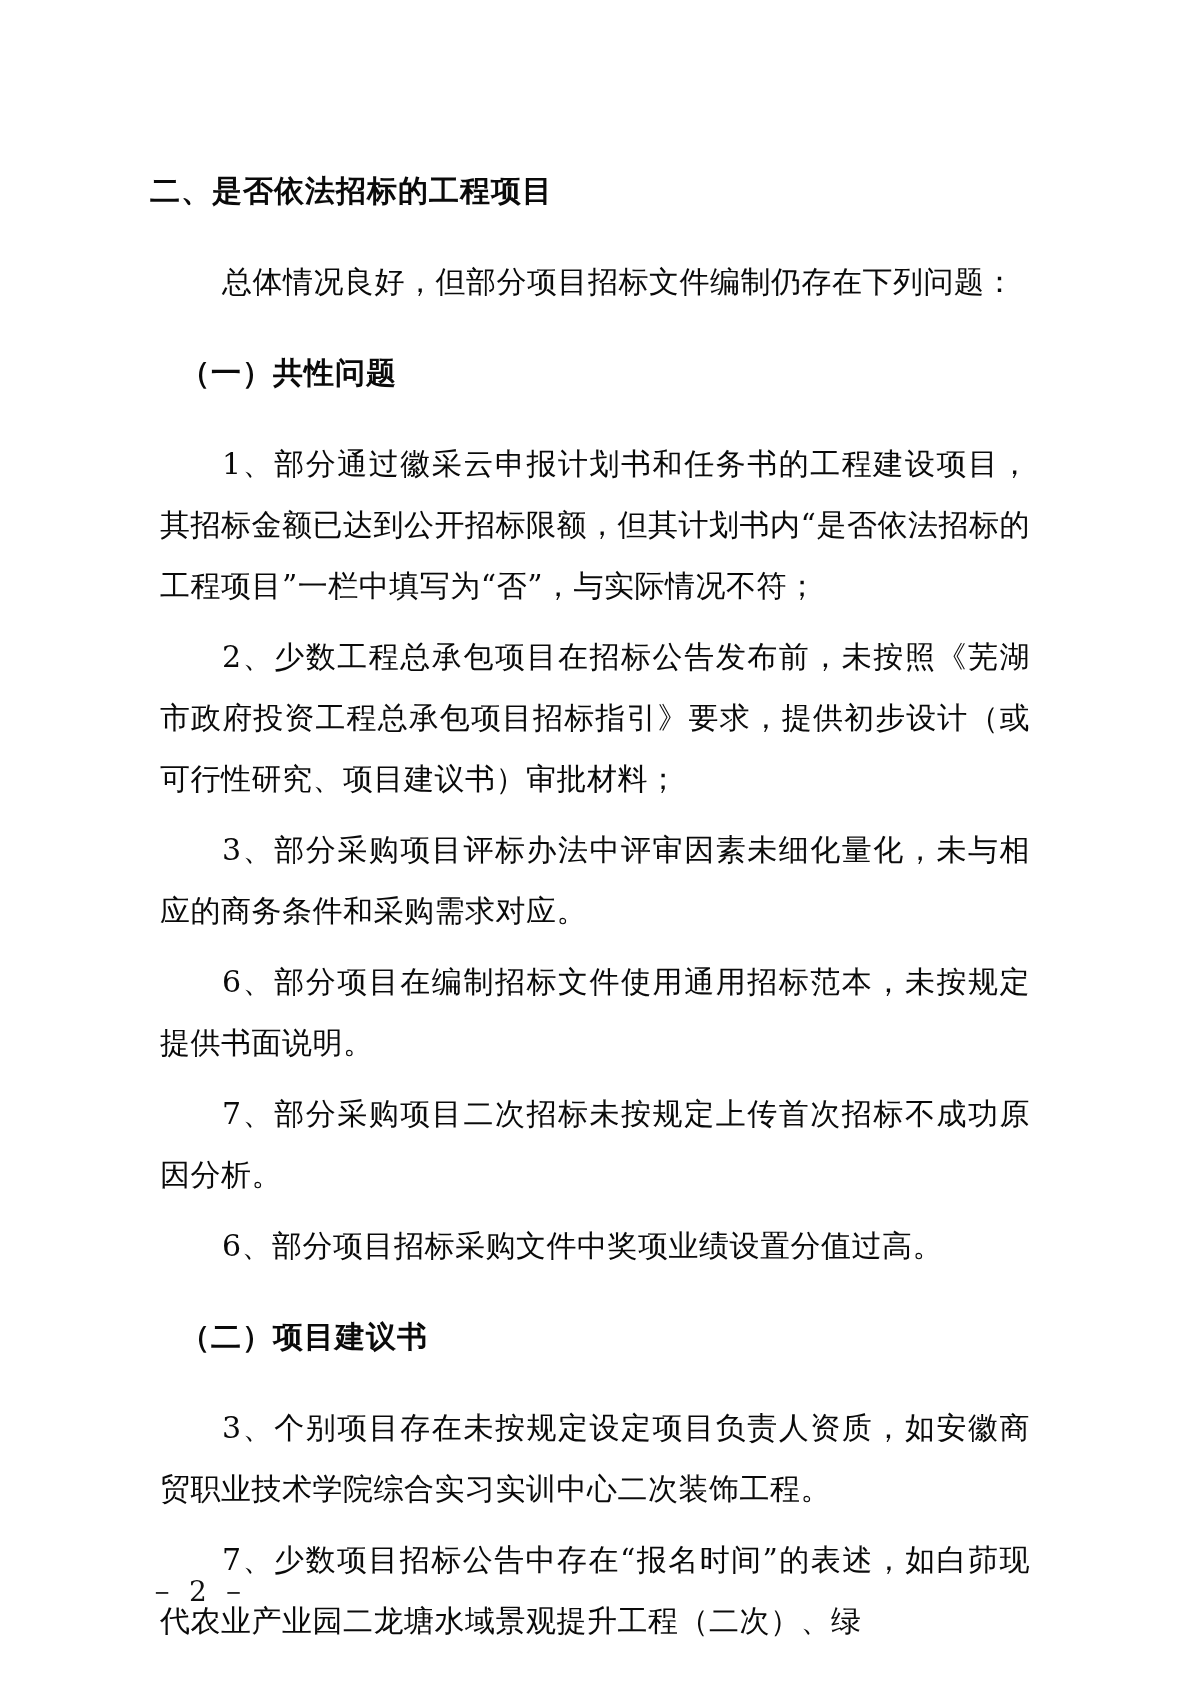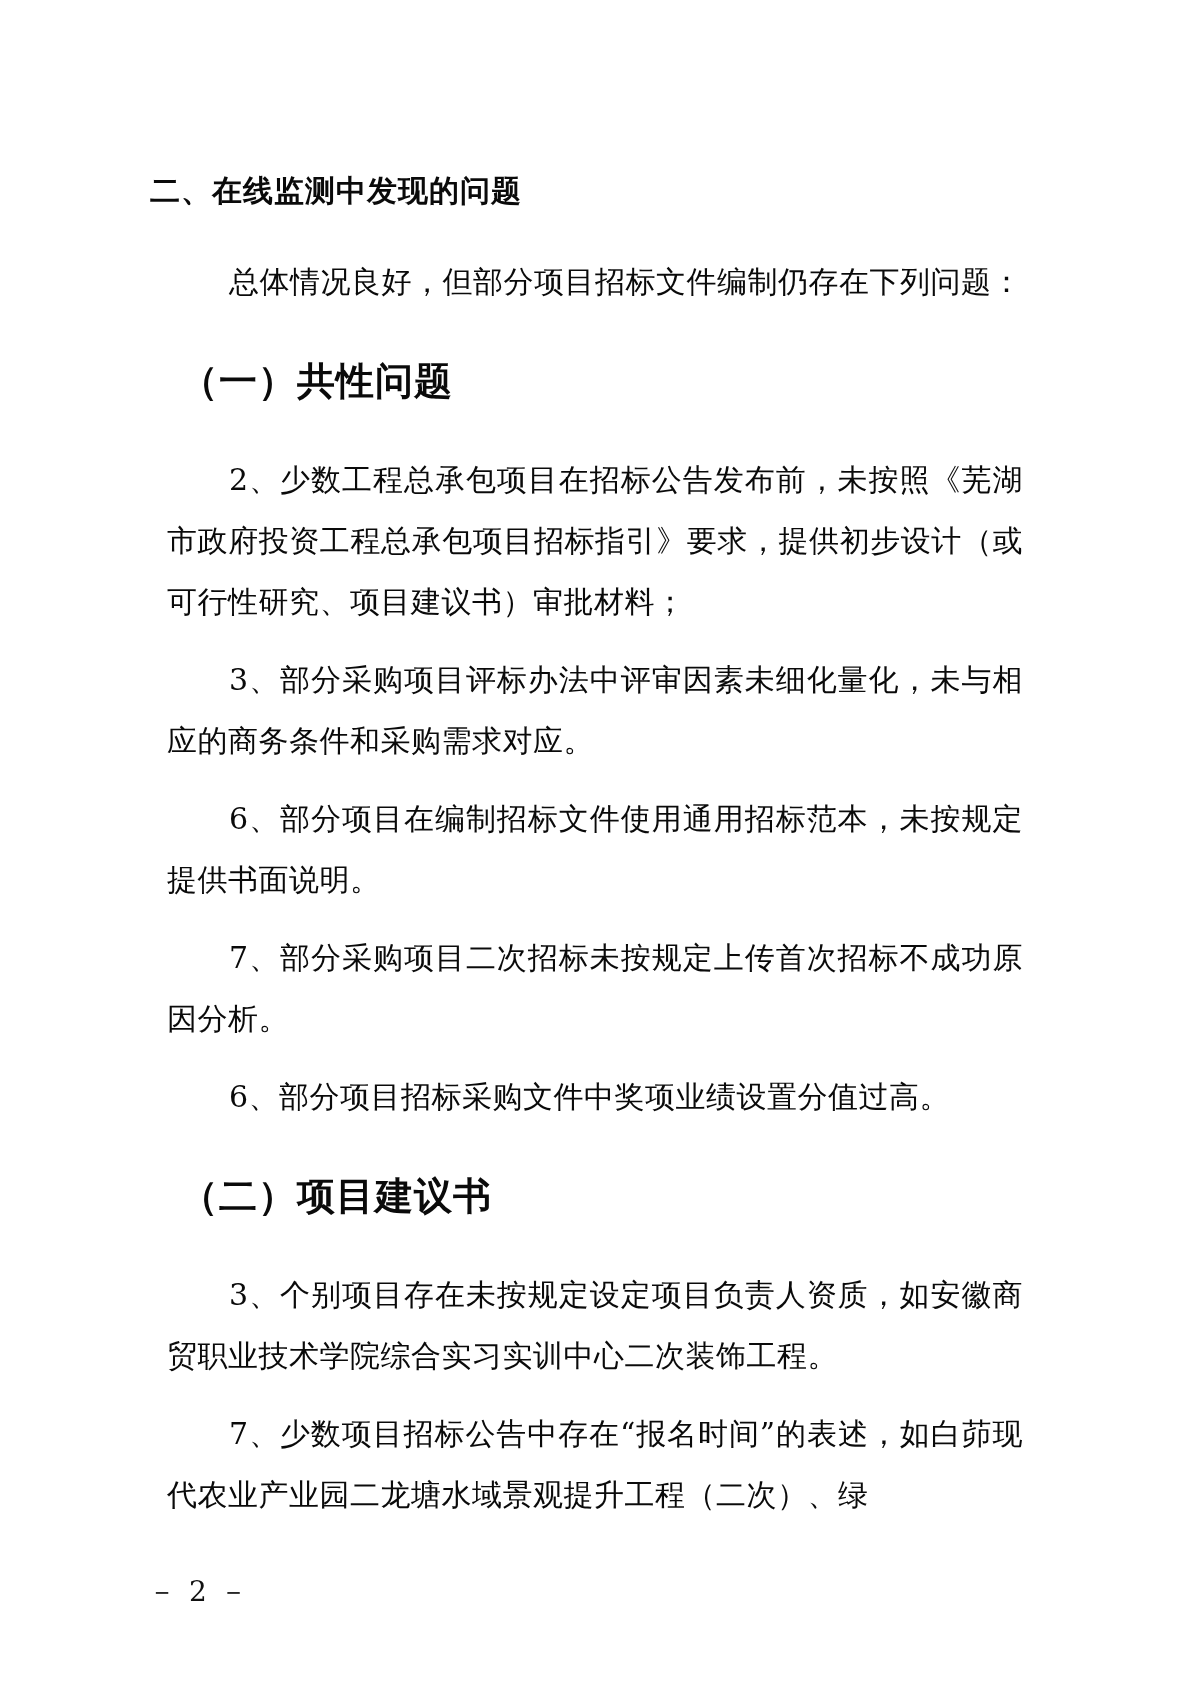--- a/index.html
+++ b/index.html
@@ -28,52 +28,53 @@
   .heading {
     font-size: 30px;
     line-height: 61px;
     font-weight: bold;
     letter-spacing: 1px;
   }
   .indent {
     text-indent: 62px;
   }
   .sub-heading {
-    font-size: 38px;
+    font-size: 30px;
     line-height: 61px;
     font-weight: bold;
     text-indent: 30px;
     letter-spacing: 1px;
   }
   .para {
-    margin: 17px;
+    margin: 10px;
   }
   .footer {
     position: absolute;
     left: 0;
     right: 0;
     bottom: 72px;
     text-align: left;
     padding-left: 148px;
     font-size: 28px;
     letter-spacing: 2px;
     color: #111;
   }
 </style>
 </head>
 <body>
 
 <div class="page">
 
-  <p class="heading">二、在线监测中发现的问题</p>
+  <p class="heading">二、是否依法招标的工程项目</p>
 
   <p class="body-text indent para">总体情况良好，但部分项目招标文件编制仍存在下列问题：</p>
 
   <p class="sub-heading">（一）共性问题</p>
 
+  <p class="body-text indent para">1、部分通过徽采云申报计划书和任务书的工程建设项目，其招标金额已达到公开招标限额，但其计划书内“是否依法招标的工程项目”一栏中填写为“否”，与实际情况不符；</p>
   <p class="body-text indent para">2、少数工程总承包项目在招标公告发布前，未按照《芜湖市政府投资工程总承包项目招标指引》要求，提供初步设计（或可行性研究、项目建议书）审批材料；</p>
   <p class="body-text indent para">3、部分采购项目评标办法中评审因素未细化量化，未与相应的商务条件和采购需求对应。</p>
   <p class="body-text indent para">6、部分项目在编制招标文件使用通用招标范本，未按规定提供书面说明。</p>
   <p class="body-text indent para">7、部分采购项目二次招标未按规定上传首次招标不成功原因分析。</p>
   <p class="body-text indent para">6、部分项目招标采购文件中奖项业绩设置分值过高。</p>
 
   <p class="sub-heading">（二）项目建议书</p>
 
   <p class="body-text indent para">3、个别项目存在未按规定设定项目负责人资质，如安徽商贸职业技术学院综合实习实训中心二次装饰工程。</p>
   <p class="body-text indent para">7、少数项目招标公告中存在“报名时间”的表述，如白茆现代农业产业园二龙塘水域景观提升工程（二次）、绿</p>

